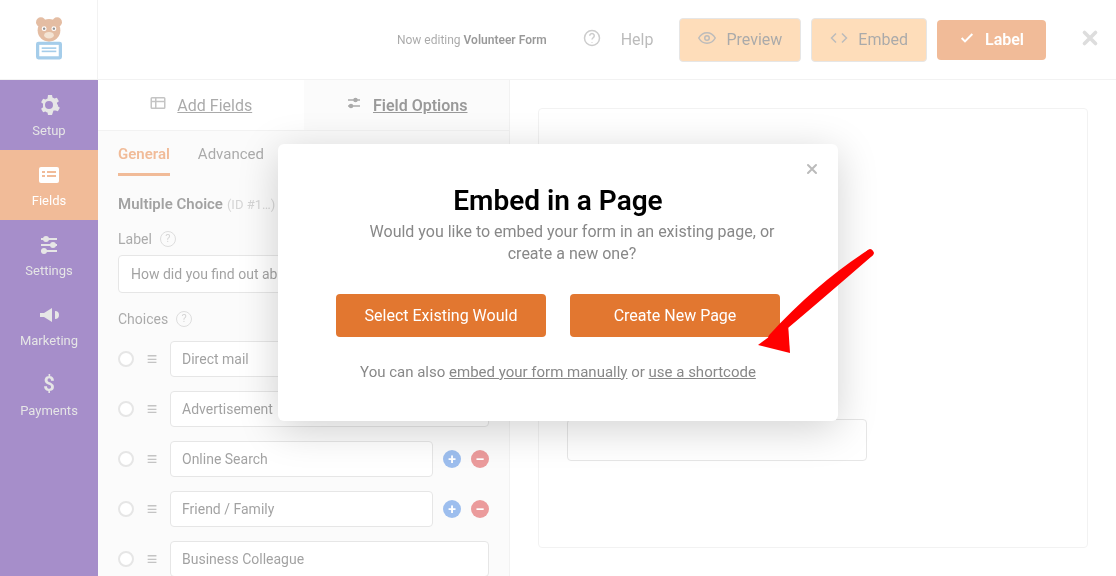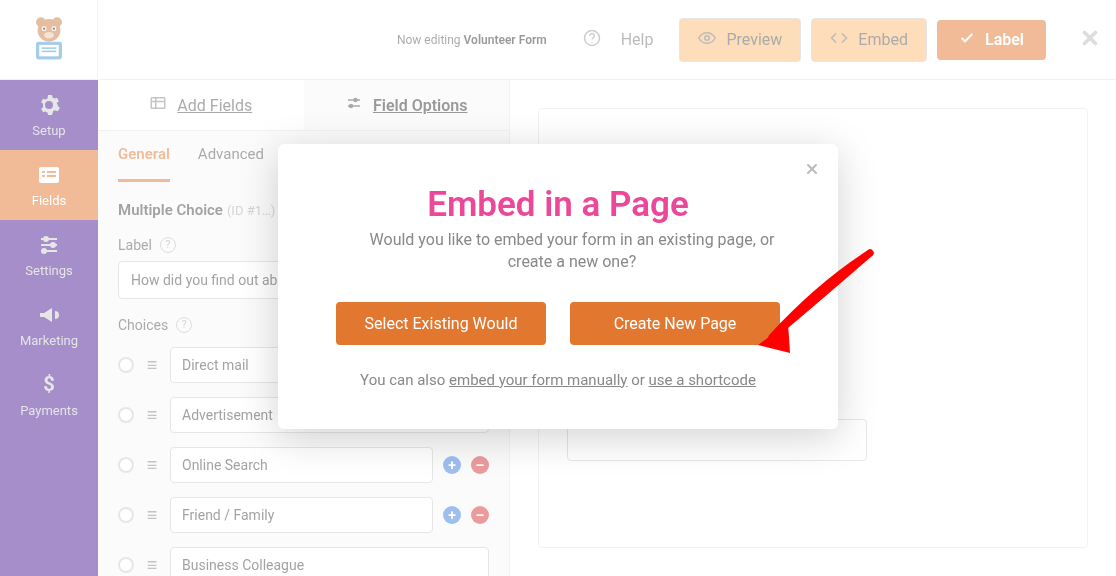--- a/index.html
+++ b/index.html
@@ -21,21 +21,21 @@
 .leftrail { width: 98px; background: #4c1d95; color: #fff; display: flex; flex-direction: column; }
 .rail-item { height: 70px; display: flex; flex-direction: column; align-items: center; justify-content: center; gap: 6px; color: #ccc; font-size: 13px; cursor: pointer; }
 .rail-item.active { background: #e27730; color: #fff; }
 .rail-icon { width: 24px; height: 24px; display:flex; align-items:center; justify-content:center; }
 
 .sidepanel { width: 412px; background: #f7f7f7; border-right: 1px solid #e5e5e5; display: flex; flex-direction: column; }
 .side-tabs { display: flex; background: #fff; border-bottom: 1px solid #e5e5e5; }
 .side-tab { flex: 1; text-align: center; padding: 14px 0; font-size: 16px; color: #555; display: flex; align-items: center; justify-content: center; gap: 10px; cursor: pointer; text-decoration: underline; }
 .side-tab.active-tab { background: #f7f7f7; font-weight: 600; color: #333; }
 .sub-tabs { display: flex; gap: 28px; padding: 14px 20px 0 20px; }
-.sub-tab { color: #555; font-size: 15px; padding-bottom: 16px; cursor: pointer; }
+.sub-tab { color: #555; font-size: 15px; padding-bottom: 10px; cursor: pointer; }
 .sub-tab.current { color: #e27730; border-bottom: 3px solid #e27730; font-weight: 600; }
 .panel-body { padding: 18px 20px; overflow:hidden; }
 .sect-title { font-size: 15px; font-weight: 600; color: #444; }
 .sect-hint { color: #aaa; font-size: 13px; font-weight: 400; }
 .field-label-row { display: flex; align-items: center; gap: 8px; margin-top: 18px; font-size: 14px; color: #555; }
 .hint-circle { display:inline-block; width:16px; height:16px; border-radius:50%; border:1px solid #bbb; color:#aaa; font-size:11px; line-height:14px; text-align:center; }
 .text-input { width: 100%; padding: 10px 12px; border: 1px solid #ccc; border-radius: 4px; margin-top: 8px; font-size: 14px; color:#444; background:#fff; }
 .choices-wrap { margin-top: 6px; }
 .choice-row { display: flex; align-items: center; gap: 10px; margin-top: 14px; }
 .radio-dot { width: 16px; height: 16px; border: 2px solid #ccc; border-radius: 50%; background:#fff; flex:none; cursor:pointer;}
@@ -49,21 +49,21 @@
 .form-card { background:#fff; border:1px solid #e5e5e5; border-radius:4px; padding: 40px 28px; height: 100%;}
 .preview-block { margin-top: 60px; }
 .fq { color:#444; font-size:16px; font-weight:600; }
 .preview-input { width:100%; max-width:300px; border:1px solid #ccc; border-radius:4px; height:42px; margin-top:12px; }
 .if-other { margin-top: 160px; }
 
 .dim-overlay { position:absolute; inset:0; background: rgba(255,255,255,0.5); }
 
 .modal { position: absolute; left: 278px; top: 144px; width: 560px; background:#fff; border-radius:6px; box-shadow: 0 8px 40px rgba(0,0,0,0.18); padding: 40px 50px 40px 50px; text-align:center; }
 .modal-close { position:absolute; right:18px; top:14px; color:#bbb; font-size:20px; cursor:pointer; }
-.modal h2 { font-size: 35px; color:#ec4899; font-weight:600; }
+.modal h2 { font-size: 28px; color:#000000; font-weight:600; }
 .modal .lead { margin-top:22px; color:#666; font-size:16px; font-weight:600; }
 .modal .sub  { margin-top:4px; color:#888; font-size:16px; line-height:1.4;margin-left:28px; }
 .modal-actions { display:flex; justify-content:center; gap:24px; margin-top:28px; }
 .modal-btn { background:#e27730; color:#fff; border:none; padding:12px 28px; font-size:16px; border-radius:4px; min-width:210px; cursor:pointer; }
 .modal-footer { margin-top:26px; color:#888; font-size:15px; }
 .modal-footer a { color:#888; text-decoration:underline; }
 
 .arrow { position:absolute; left: 750px; top: 245px; pointer-events:none; }
 </style>
 </head>

